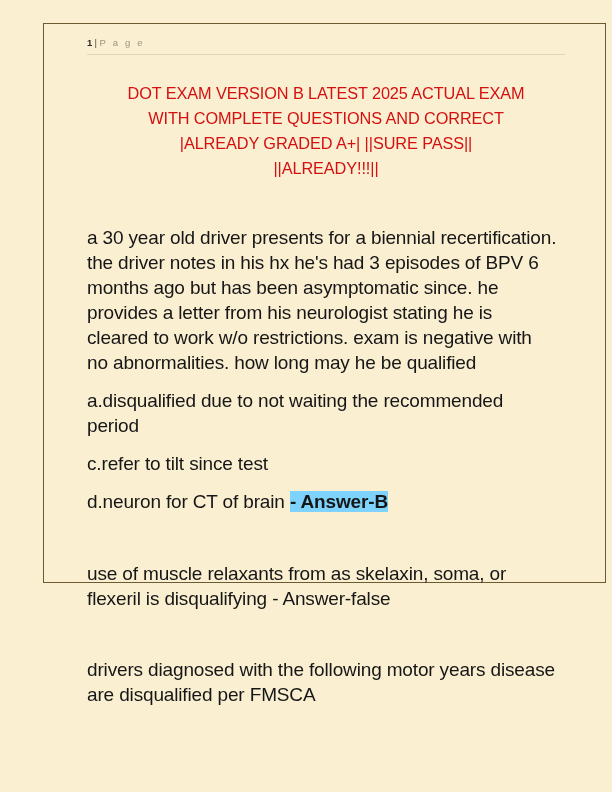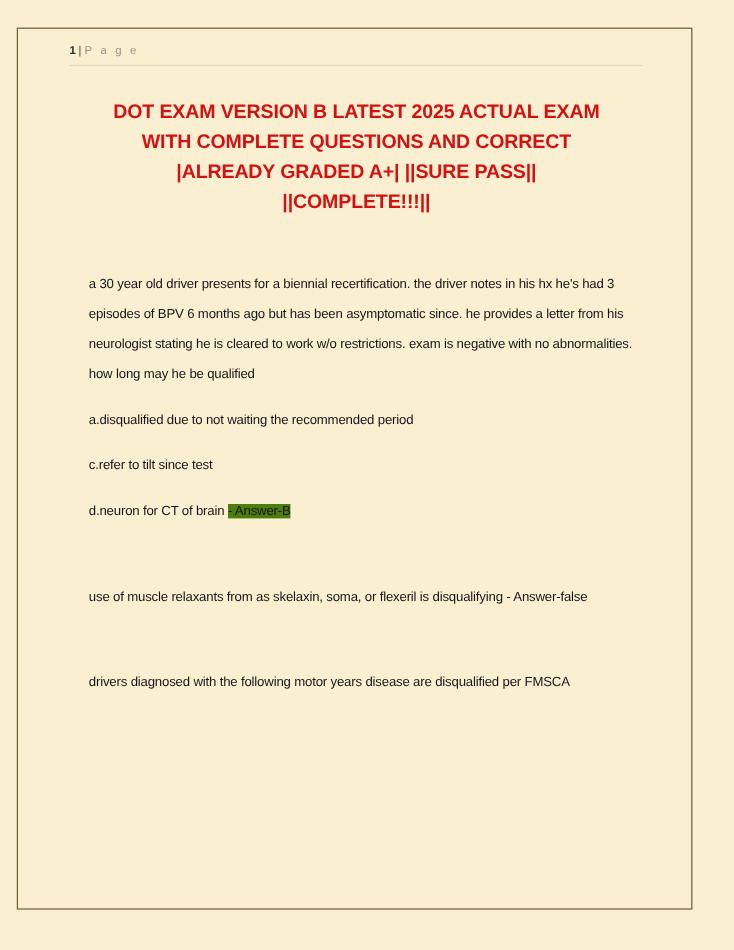--- a/index.html
+++ b/index.html
@@ -8,24 +8,24 @@
   }
   body {
     width: 612px;
     height: 792px;
     background: #fbefd2;
     font-family: "Liberation Sans", sans-serif;
     overflow: hidden;
   }
   .page-frame {
     position: absolute;
-    left: 14px;
+    left: 43px;
     top: 23px;
     width: 563px;
-    height: 735px;
+    height: 560px;
     border: 1px solid #6b5a32;
     background: #fbefd2;
     box-sizing: border-box;
   }
   .page-inner {
     position: absolute;
     left: 43px;
     top: 13px;
     width: 478px;
   }
@@ -53,73 +53,74 @@
   }
   .header-rule {
     height: 1px;
     background: #e3d8bb;
     width: 478px;
     margin-bottom: 26px;
   }
   
   .doc-title {
     color: #d41111;
-    font-weight: bold;
+    font-weight: normal;
     font-size: 16.3px;
     line-height: 25px;
     text-align: center;
     margin: 0 auto;
     width: 455px;
     letter-spacing: -0.1px;
   }
   .doc-title .tline {
     display: block;
   }
   
   .body-block {
     margin-top: 44px;
   }
   .para {
     color: #161616;
-    font-size: 11px;
+    font-size: 19px;
     line-height: 25px;
-    margin: 0 0 13px 16px;
+    margin: 0 0 13px 0;
     width: 470px;
     letter-spacing: -0.15px;
   }
   .para.tight {
     margin-bottom: 13px;
   }
   .spacer-lg {
     height: 34px;
   }
   .spacer-md {
     height: 33px;
   }
   .hl {
-    background: #4d7c0f;
+    background: #7dd3fc;
     color: #161616;
+    font-weight: bold;
   }
 </style>
 </head>
 <body>
 
 <div class="page-frame">
   <div class="page-inner">
 
     <div class="doc-header">
       <span class="pagenum">1</span><span class="sep">|</span><span class="pageword">P a g e</span>
     </div>
     <div class="header-rule"></div>
 
     <div class="doc-title">
       <span class="tline">DOT EXAM VERSION B LATEST 2025 ACTUAL EXAM</span>
       <span class="tline">WITH COMPLETE QUESTIONS AND CORRECT</span>
       <span class="tline">|ALREADY GRADED A+| ||SURE PASS||</span>
-      <span class="tline">||COMPLETE!!!||</span>
+      <span class="tline">||ALREADY!!!||</span>
     </div>
 
     <div class="body-block">
 
       <p class="para">a 30 year old driver presents for a biennial recertification. the driver notes in his hx he's had 3 episodes of BPV 6 months ago but has been asymptomatic since. he provides a letter from his neurologist stating he is cleared to work w/o restrictions. exam is negative with no abnormalities. how long may he be qualified</p>
 
       <p class="para tight">a.disqualified due to not waiting the recommended period</p>
       <p class="para tight">c.refer to tilt since test</p>
       <p class="para tight"><span>d.neuron for CT of brain </span><span class="hl">- Answer-B</span></p>
 

